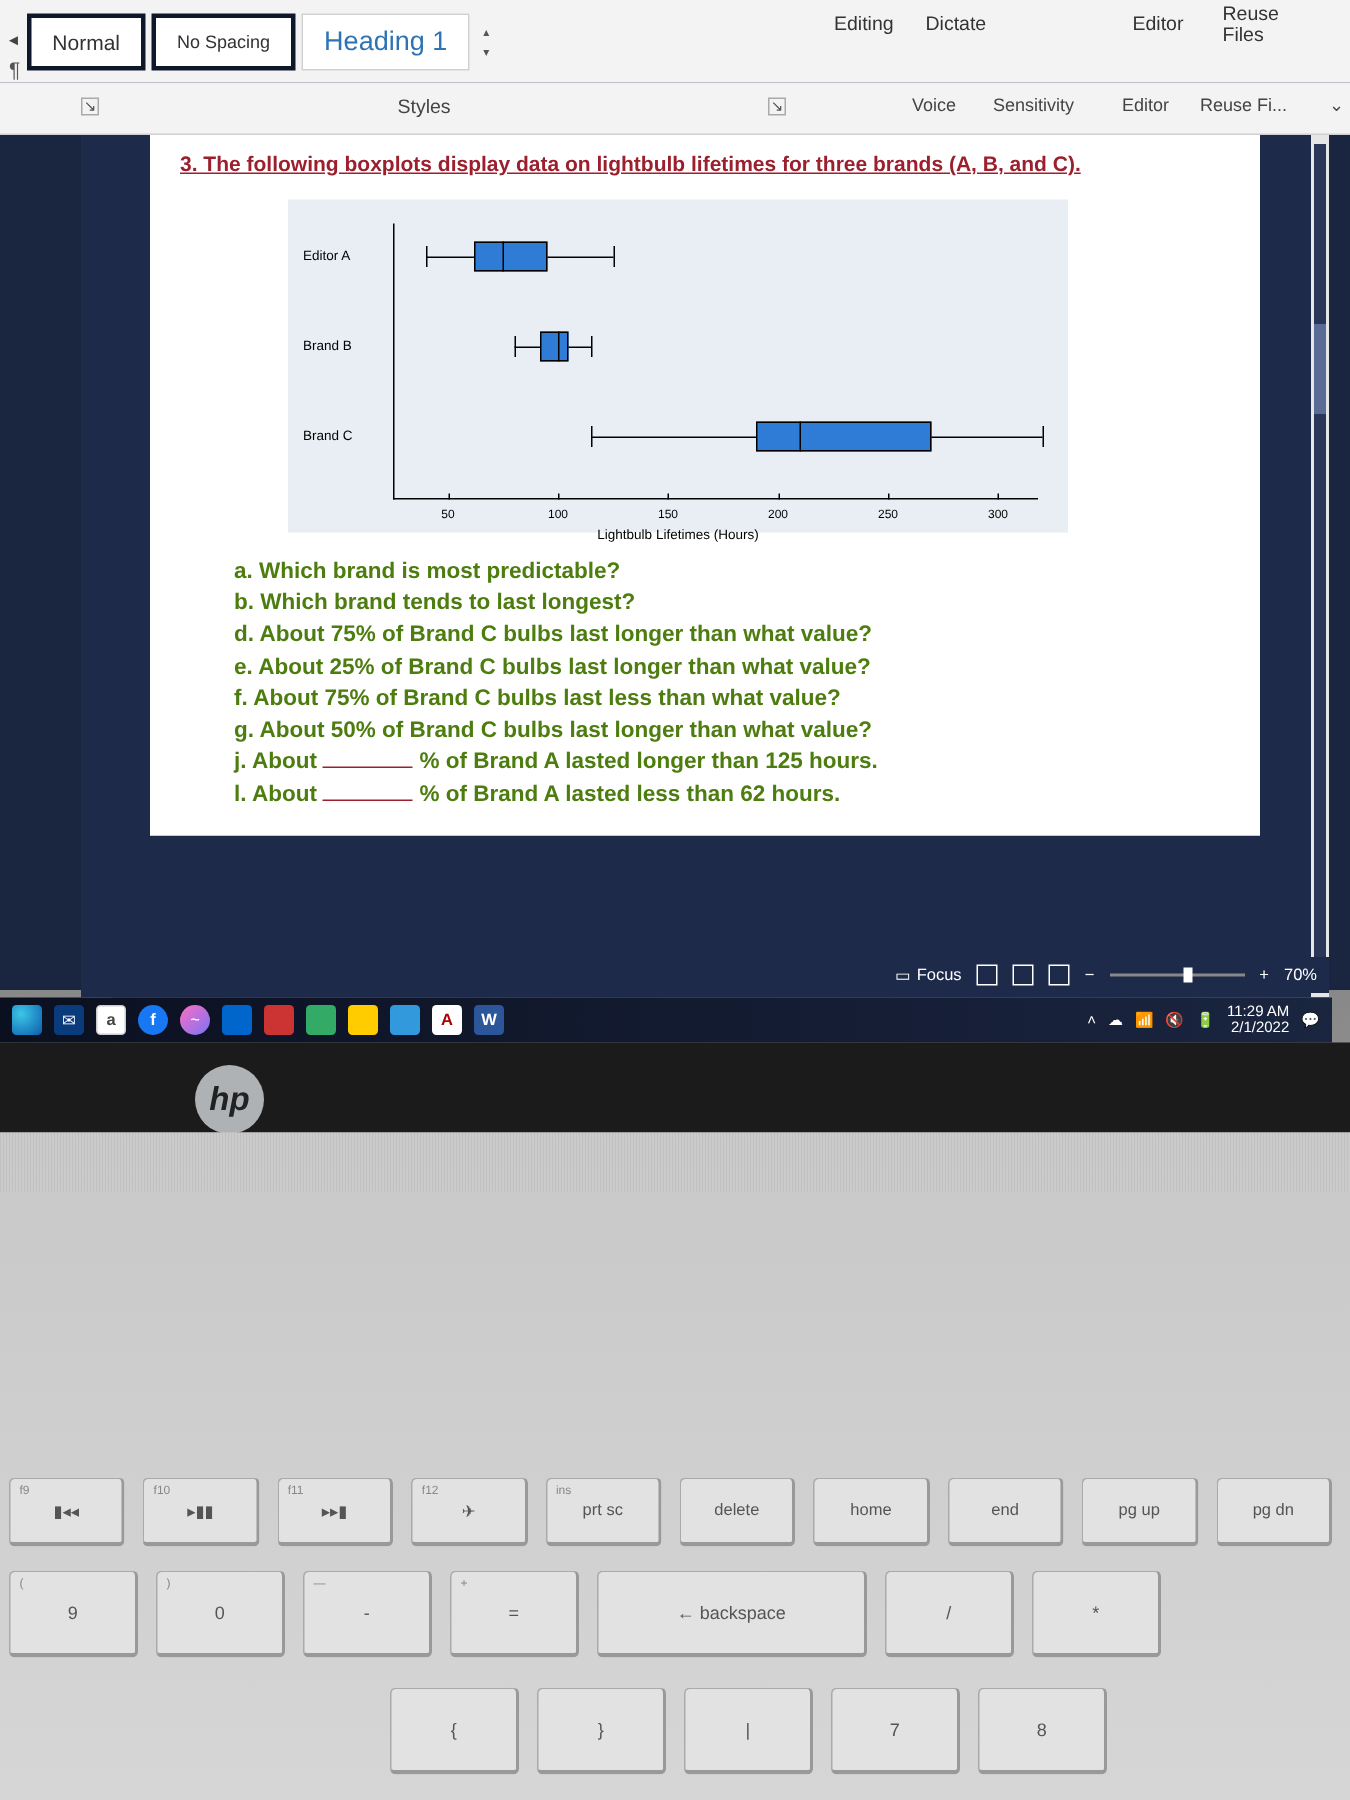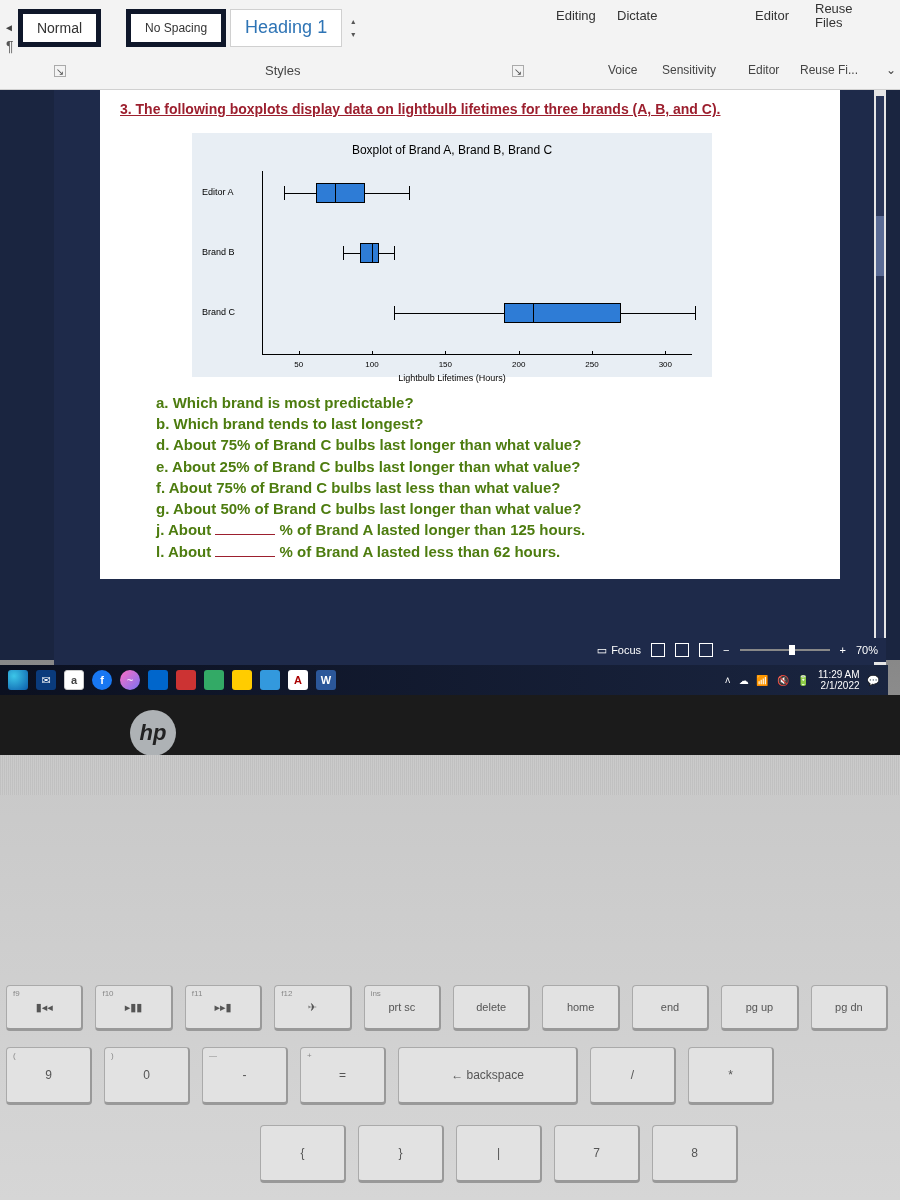--- a/index.html
+++ b/index.html
@@ -19,28 +19,28 @@
     align-items: center;
     padding: 0 4px;
     gap: 4px;
     font-size: 13px;
     color: #333;
     position: relative;
   }
   .style-box {
     height: 38px;
     padding: 2px 14px;
-    border: 5px solid #0f172a;
+    border: 3px solid #0f172a;
     background: #fff;
     display: flex;
     align-items: center;
     justify-content: center;
     font-size: 14px;
   }
-  .style-small { font-size: 12px; margin-left: 21px; }
+  .style-small { font-size: 12px; }
   .heading1 { color: #2e74b5; font-size: 18px; border: 1px solid #d0d0d0; }
   .pilcrow {
     position: absolute; left: 6px; top: 38px; font-size: 14px; color: #555;
   }
   .arrow-nav {
     width: 14px; display: flex; flex-direction: column; font-size: 8px; color: #555; gap:4px; align-items:center;
   }
   .ribbon2 {
     background: #f3f3f3;
     height: 35px;
@@ -192,21 +192,20 @@
   <span style="position:absolute; right:4px; top:8px; font-size:12px;">⌄</span>
 </div>
 
 <div class="ruler-left"></div>
 
 <div class="doc-frame">
   <div class="doc-page">
     <div class="question-text">3. The following boxplots display data on lightbulb lifetimes for three brands (A, B, and C).</div>
 
     <div class="chart-wrap">
-      <div class="chart-title">Boxplot of Brand A, Brand B, Brand C</div>
       <div class="plot" id="plot">
         <div class="yaxis-line"></div>
         <div class="xaxis"></div>
         <div class="xlabel">Lightbulb Lifetimes (Hours)</div>
       <div class="tickmark" style="left: 96.6667px;"></div>
           <div class="tick" style="left: 96.6667px;">50</div>
           <div class="tickmark" style="left: 170px;"></div>
           <div class="tick" style="left: 170px;">100</div>
           <div class="tickmark" style="left: 243.333px;"></div>
           <div class="tick" style="left: 243.333px;">150</div>

